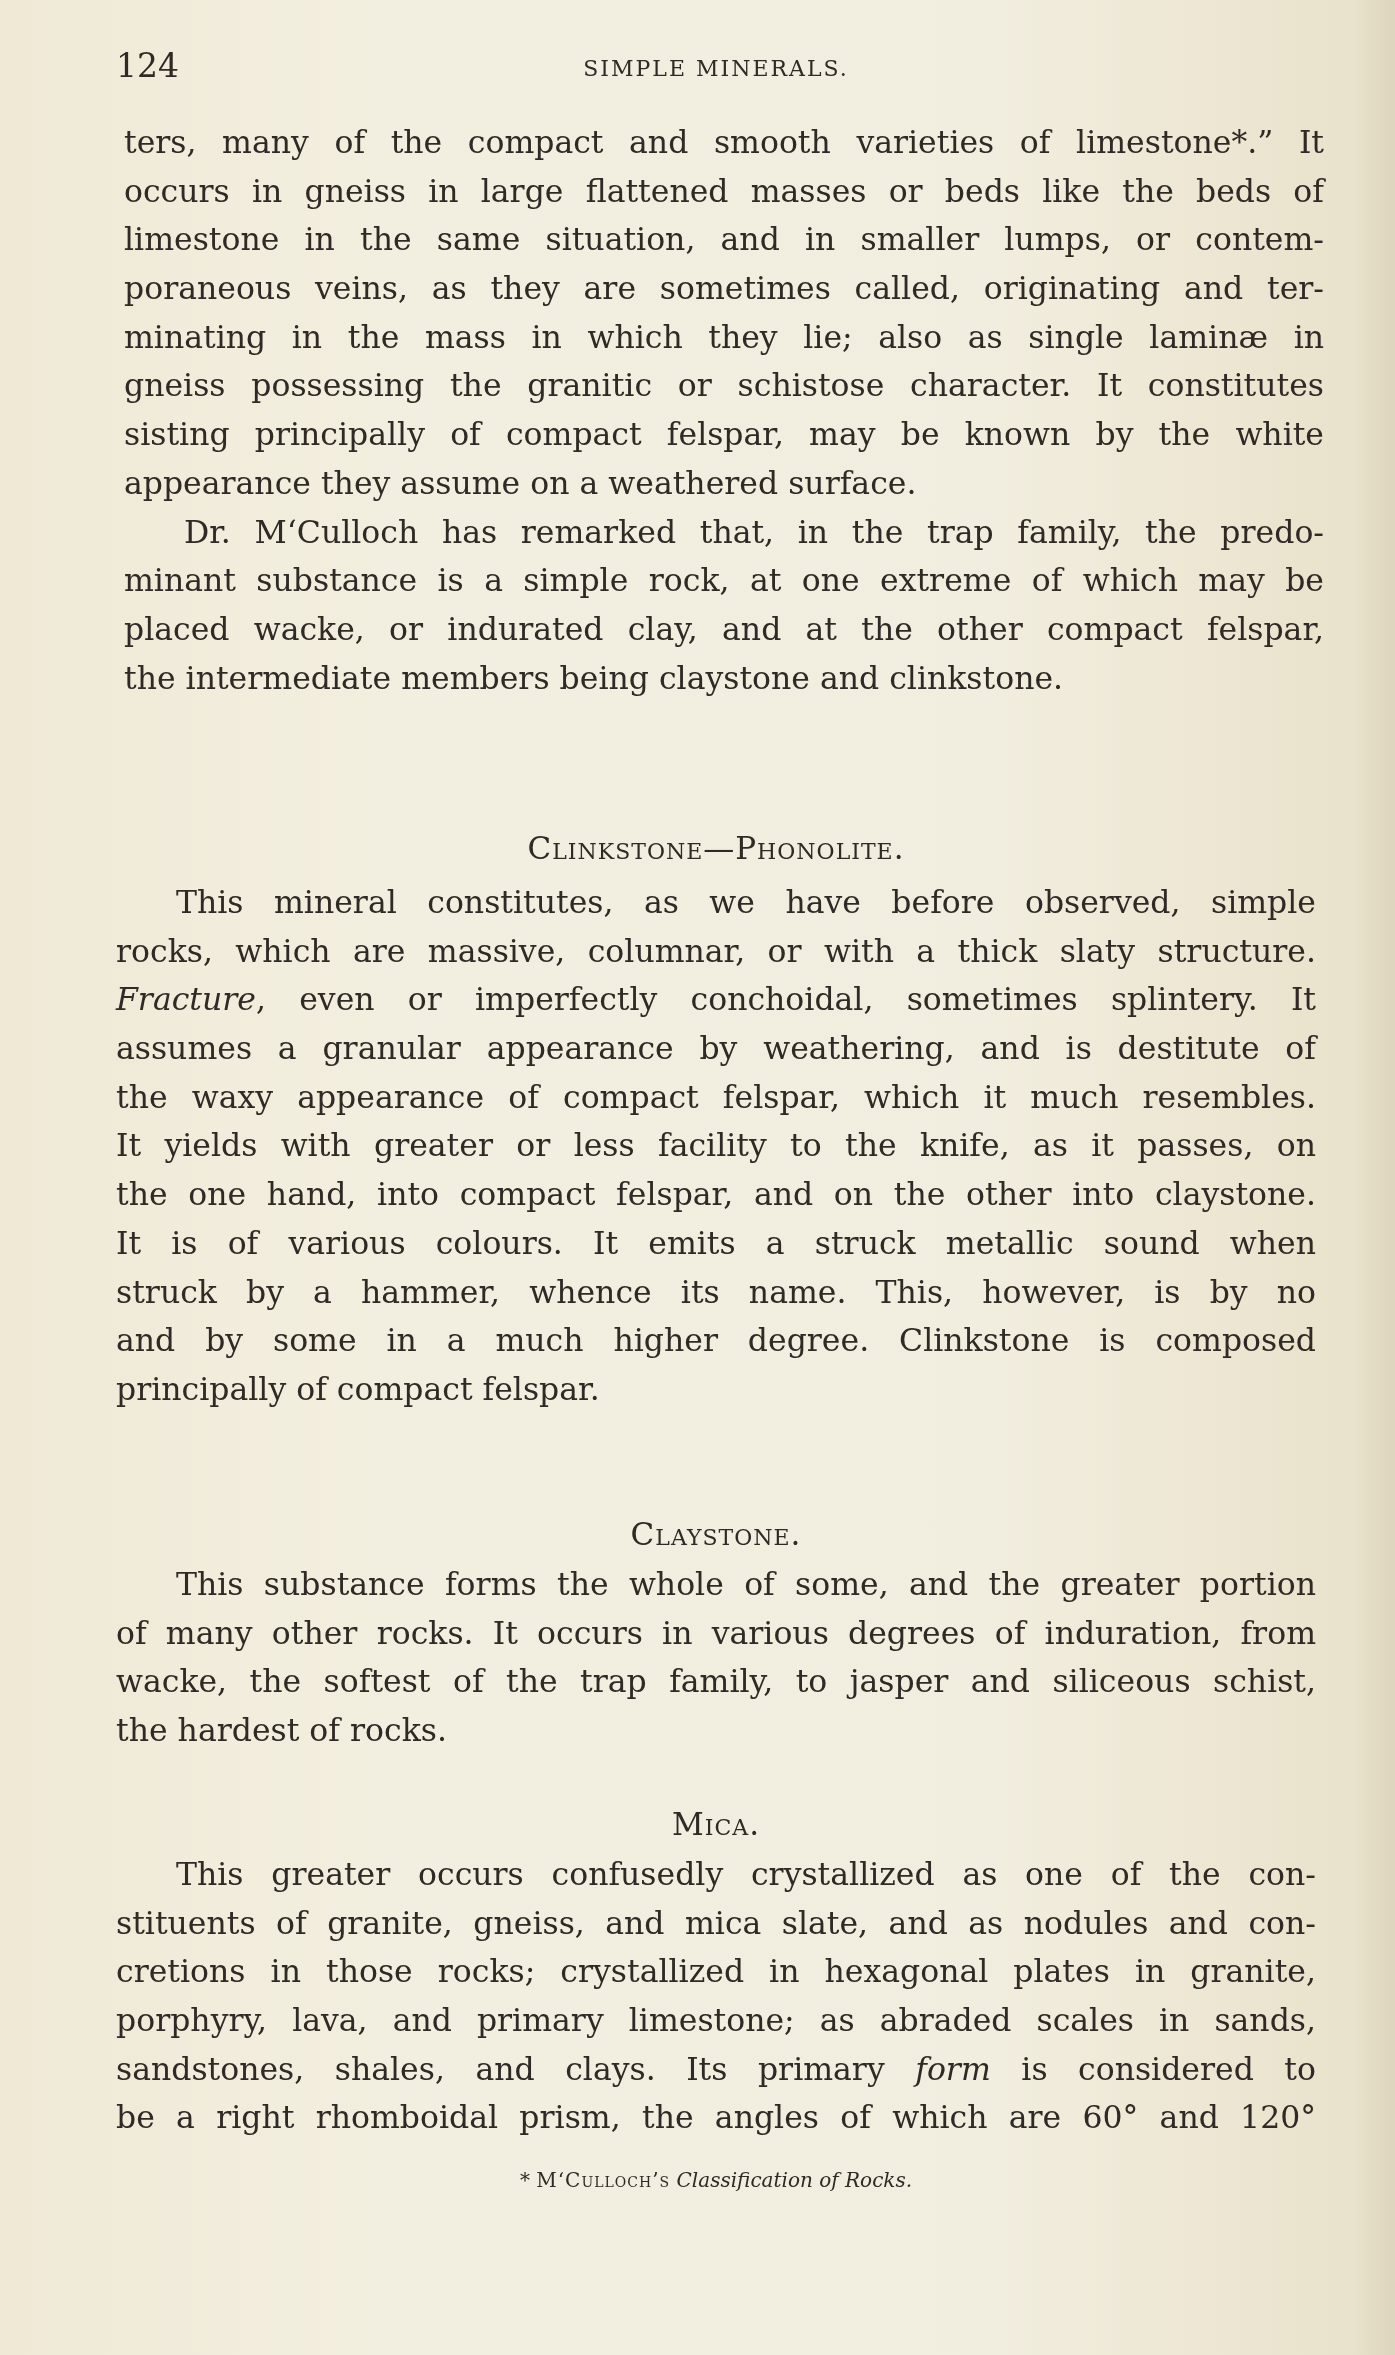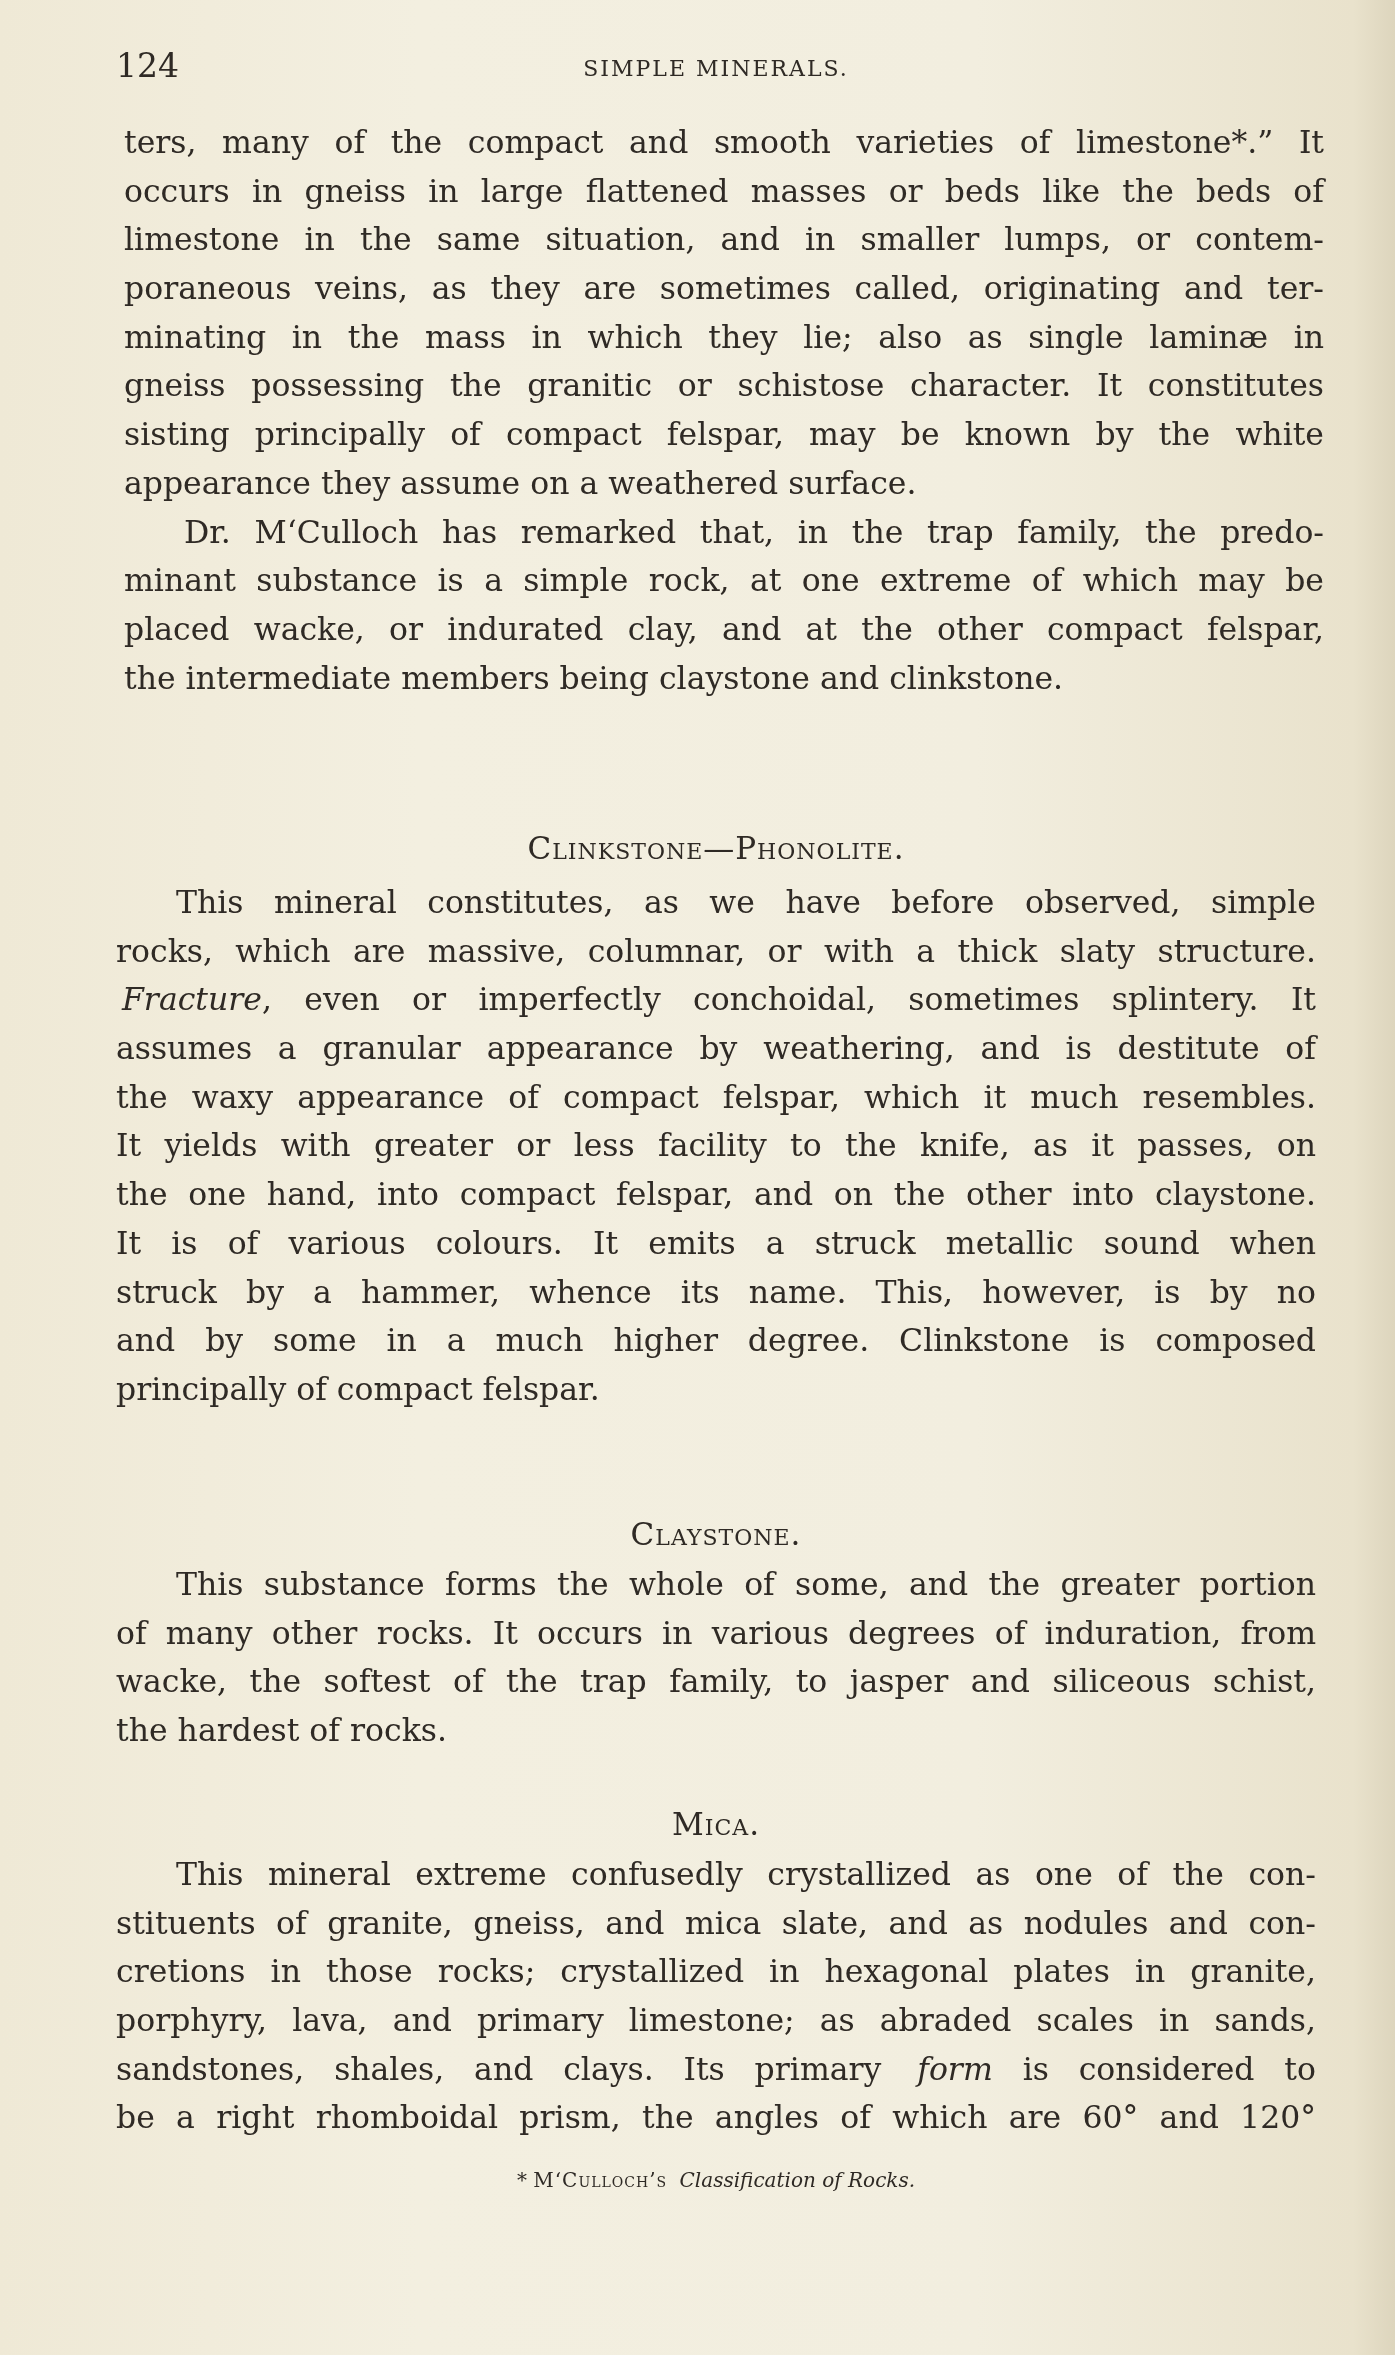--- a/index.html
+++ b/index.html
@@ -16,21 +16,21 @@
   .page-number { position: absolute; left: 0; top: 0; font-size: 33px; letter-spacing: 0px; }
   .running-title { position: absolute; left: 0; width: 1200px; text-align: center; top: 10px; font-size: 22px; letter-spacing: 2px; }
   .block { position: absolute; left: 0; width: 1200px; font-size: 31.5px; line-height: 48.7px; text-align: justify; }
   .line { display: block; white-space: nowrap; text-align: justify; text-align-last: justify; height: 48.7px; }
   .line.last { text-align-last: left; }
   .indent { padding-left: 60px; }
   .heading { position: absolute; left: 0; width: 1200px; text-align: center; font-size: 31px; font-variant: small-caps; letter-spacing: 1px; margin-top: 24px; }
   .footnote { position: absolute; left: 0; width: 1200px; text-align: center; font-size: 20px; top: 2168px; }
   .footnote .sc { font-variant: small-caps; letter-spacing: 1px; }
   .footnote i { font-style: italic; }
-  i { font-style: italic; margin-left: 6px; }
+  i { font-style: italic; }
 </style>
 </head>
 <body>
 
 <div class="page">
 
   <div class="running-head">
     <span class="page-number">124</span>
     <span class="running-title">SIMPLE MINERALS.</span>
   </div>
@@ -68,21 +68,21 @@
   <div class="heading" style="top:1492px;">Claystone.</div>
   <div class="block" style="top:1560px;">
     <span class="line indent">This substance forms the whole of some, and the greater portion</span>
     <span class="line">of many other rocks. It occurs in various degrees of induration, from</span>
     <span class="line">wacke, the softest of the trap family, to jasper and siliceous schist,</span>
     <span class="line last">the hardest of rocks.</span>
   </div>
 
   <div class="heading" style="top:1782px;">Mica.</div>
   <div class="block" style="top:1850px;">
-    <span class="line indent">This mineral extreme confusedly crystallized as one of the con-</span>
+    <span class="line indent">This greater occurs confusedly crystallized as one of the con-</span>
     <span class="line">stituents of granite, gneiss, and mica slate, and as nodules and con-</span>
     <span class="line">cretions in those rocks; crystallized in hexagonal plates in granite,</span>
     <span class="line">porphyry, lava, and primary limestone; as abraded scales in sands,</span>
     <span class="line"><span>sandstones, shales, and clays. Its primary</span> <i>form</i> <span>is considered to</span></span>
     <span class="line">be a right rhomboidal prism, the angles of which are 60° and 120°</span>
   </div>
 
   <div class="footnote">
     <span>*</span>
     <span class="sc">M‘Culloch’s</span>

